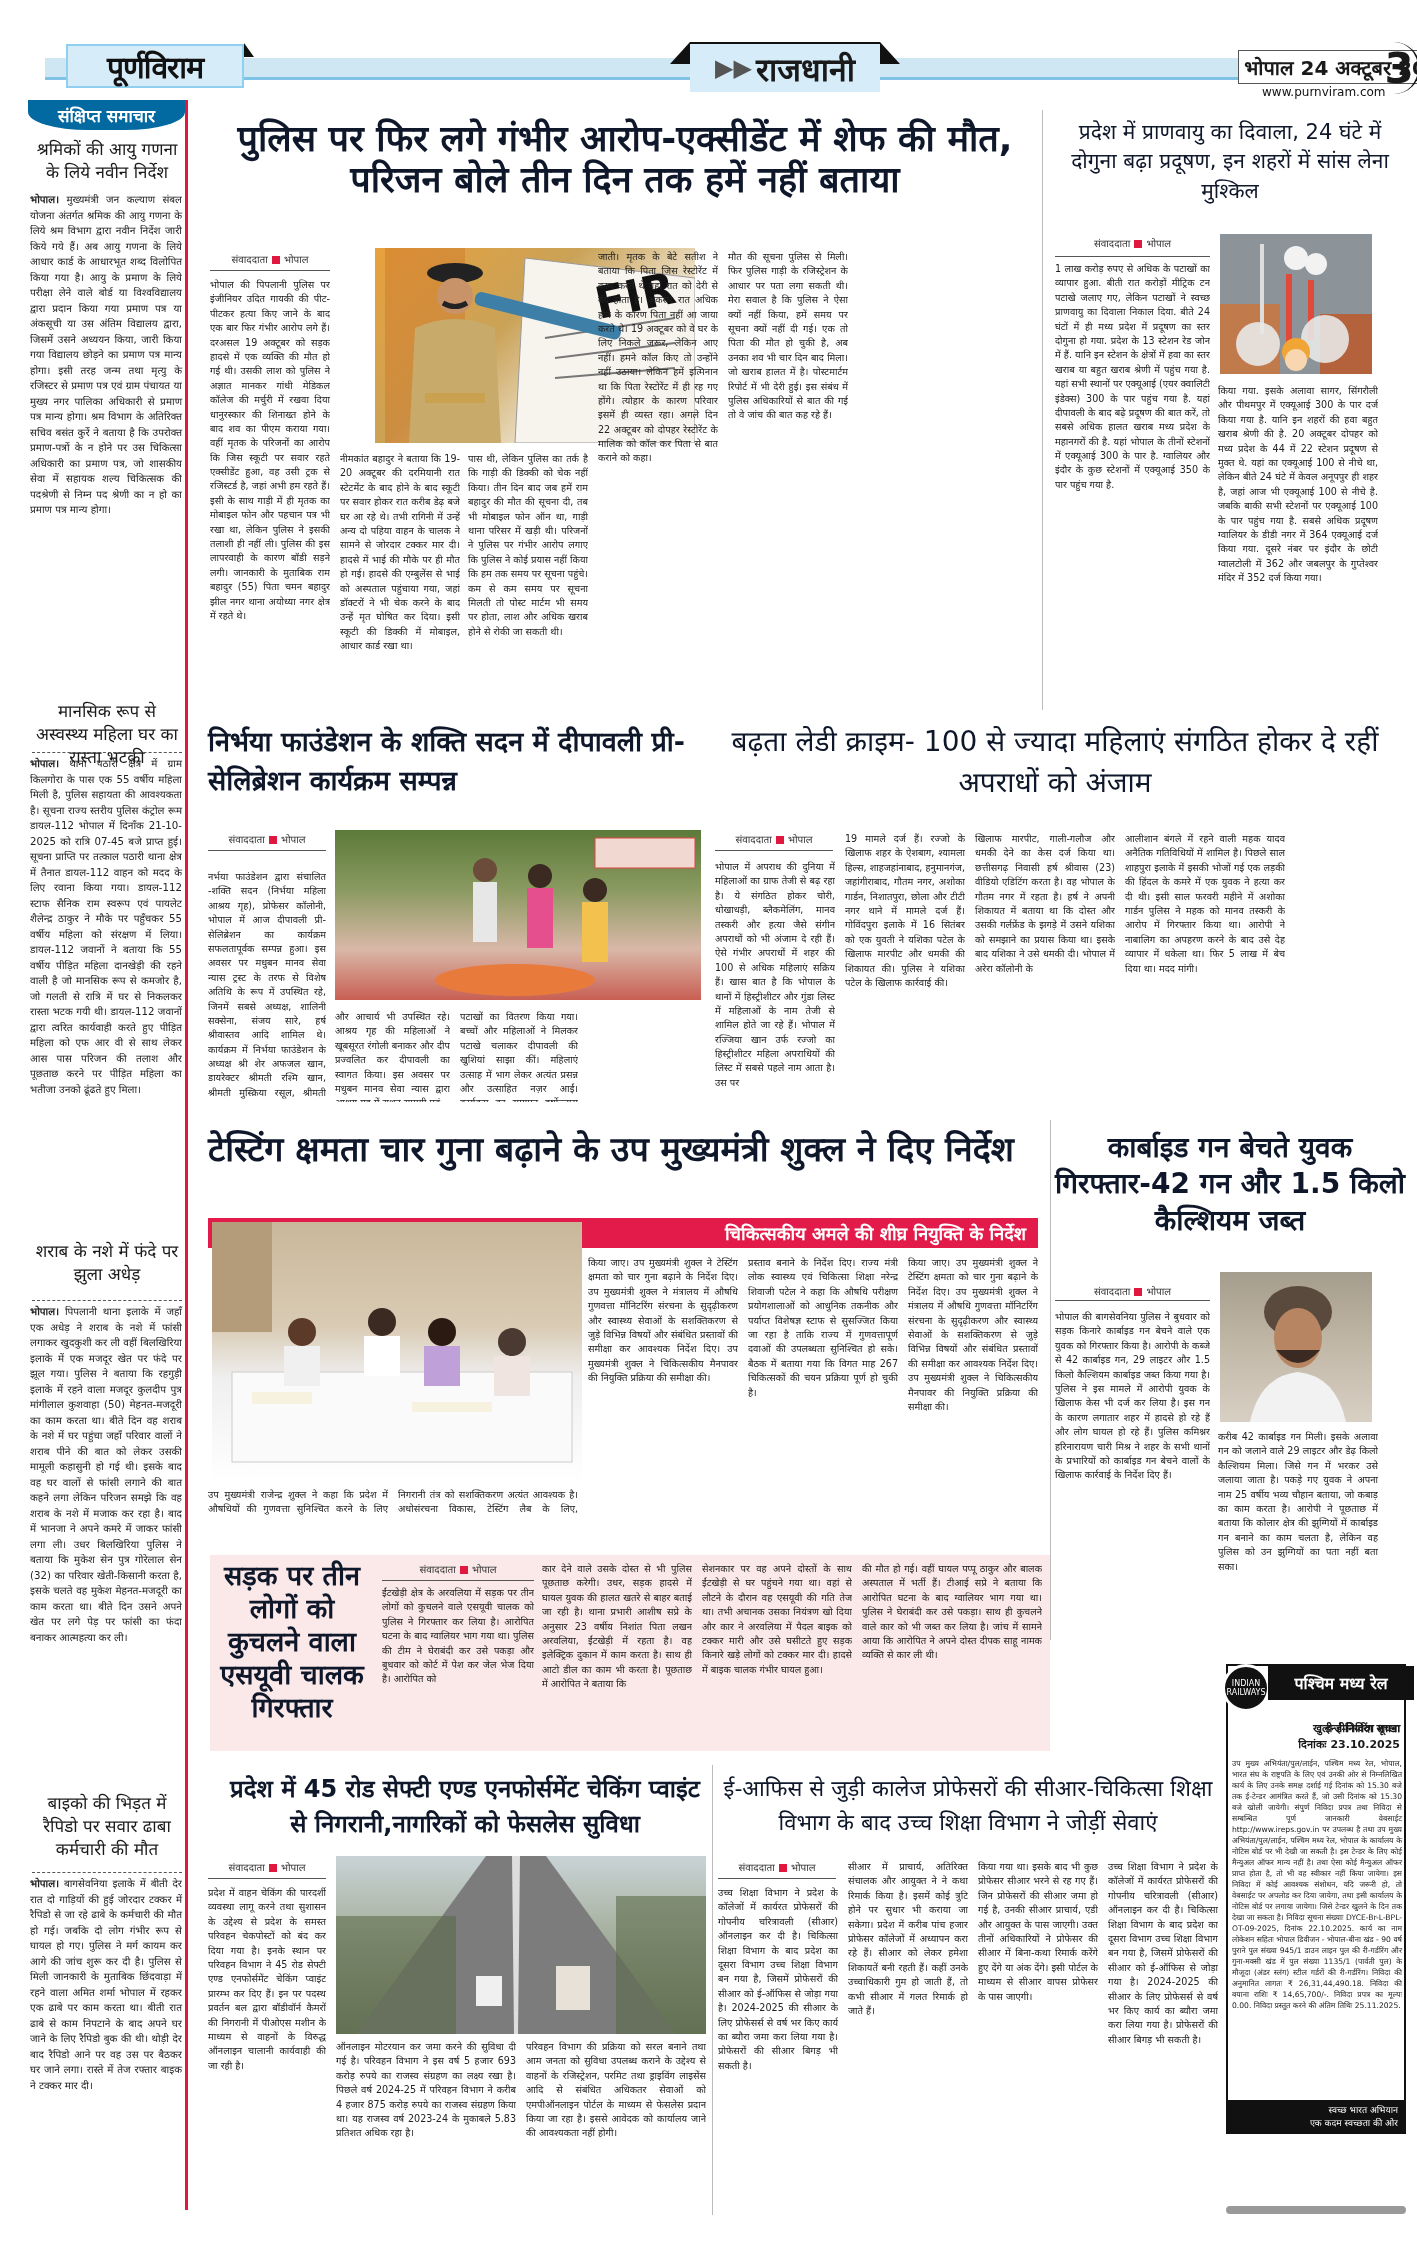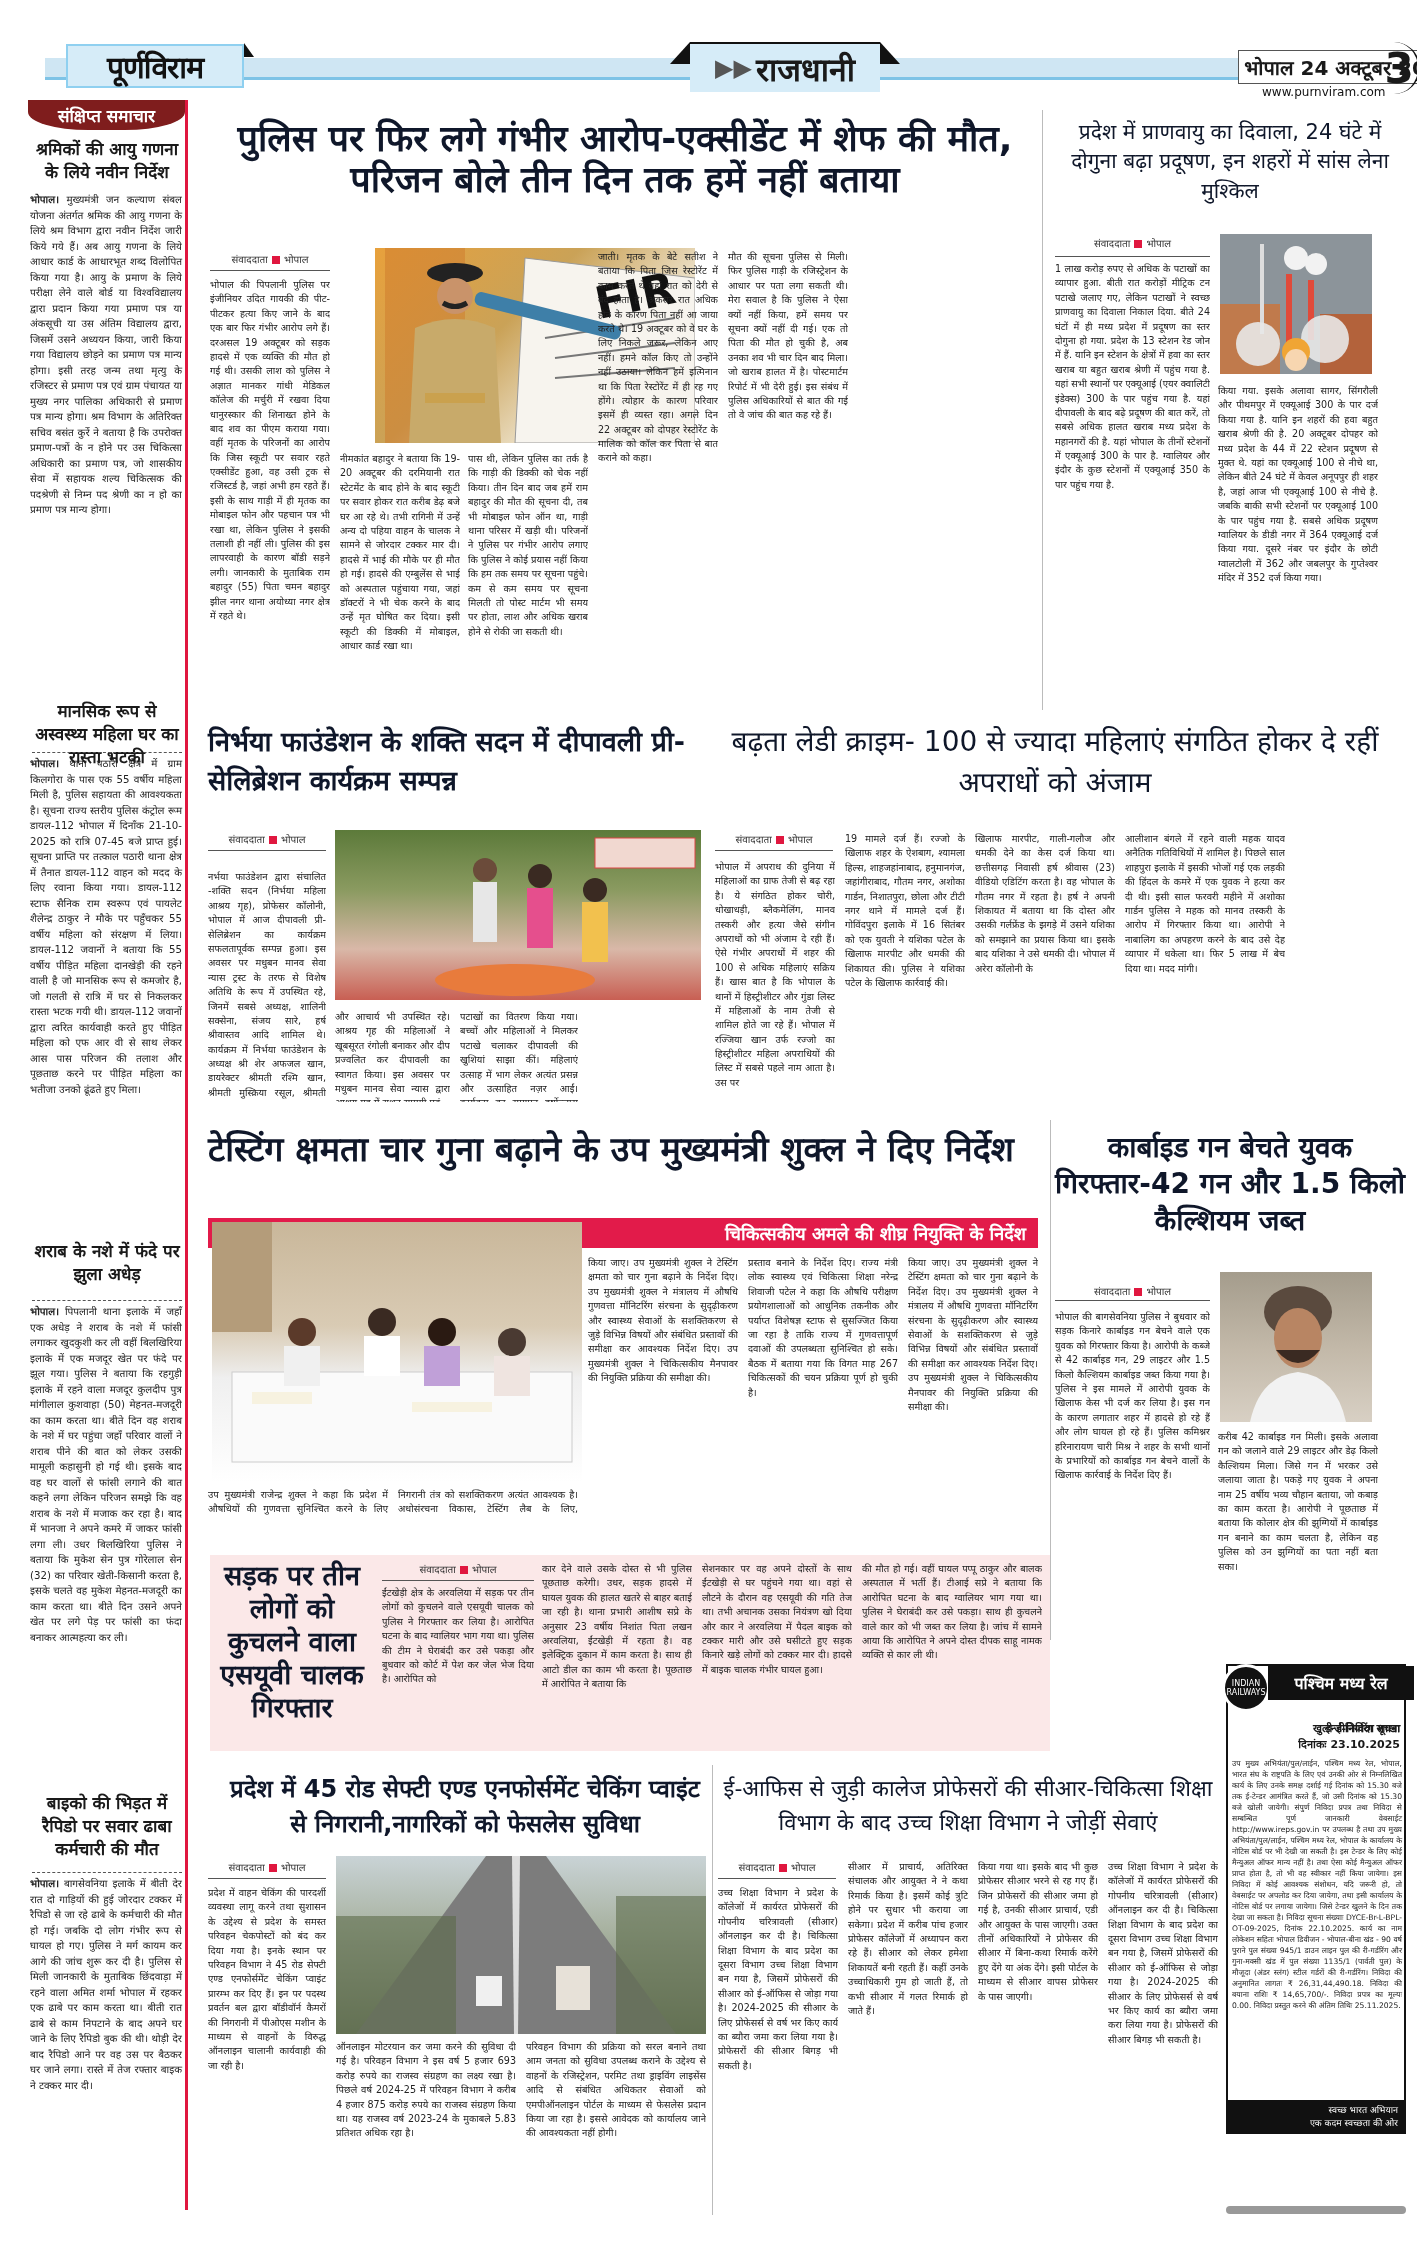--- a/index.html
+++ b/index.html
@@ -12,22 +12,22 @@
 .mast-brand-tri{left:244px;top:43px;width:0;height:0;border-left:10px solid #111;border-top:14px solid transparent}
 .mast-section{left:690px;top:42px;width:190px;height:50px;background:#d6ecf8;border-top:2px solid #111;display:flex;align-items:center;justify-content:center;font-weight:bold;font-size:32px}
 .mast-section .arr{color:#555;font-size:24px;margin-right:4px}
 .mast-section-tl{left:670px;top:42px;border-right:20px solid #111;border-top:22px solid transparent}
 .mast-section-tr{left:880px;top:42px;border-left:20px solid #111;border-top:22px solid transparent}
 .mast-date{left:1238px;top:50px;width:222px;height:34px;background:#fff;border:1px solid #555;font-size:20px;font-weight:bold;display:flex;align-items:center;justify-content:center}
 .mast-url{left:1262px;top:85px;font-size:12px;color:#111}
 .mast-page{left:1380px;top:42px;width:40px;height:52px;font-size:42px;font-weight:bold;display:flex;align-items:center;justify-content:center;border-radius:0 40px 40px 0;border-right:2px solid #111}
 
 .side{left:28px;top:100px;width:160px;height:2110px;border-right:3px solid #e0173f}
-.side-tab{left:28px;top:100px;width:157px;height:30px;background:#7f1d1d;color:#fff;font-weight:bold;font-size:17px;display:flex;align-items:center;justify-content:center;border-radius:0 0 60px 60px / 0 0 18px 18px}
-.side-h{position:absolute;left:32px;width:150px;text-align:center;font-weight:bold;font-size:17px;line-height:1.35}
+.side-tab{left:28px;top:100px;width:157px;height:30px;background:#0369a1;color:#fff;font-weight:bold;font-size:17px;display:flex;align-items:center;justify-content:center;border-radius:0 0 60px 60px / 0 0 18px 18px}
+.side-h{position:absolute;left:32px;width:150px;text-align:center;font-weight:normal;font-size:17px;line-height:1.35}
 .side-txt{position:absolute;left:30px;width:152px;font-size:10.2px;line-height:1.52;text-align:justify;color:#222}
 .side-txt b{font-weight:bold}
 .dash{position:absolute;left:32px;width:150px;border-top:1px dashed #555}
 
 .hl{position:absolute;font-weight:bold;color:#0f172a;line-height:1.15}
 .byline{position:absolute;font-size:10px;color:#333;text-align:center}
 .byline .sq{display:inline-block;width:8px;height:8px;background:#e0173f;margin:0 4px;vertical-align:middle}
 .rule{position:absolute;border-top:1.5px solid #555}
 .col{position:absolute;font-size:9.6px;line-height:1.5;text-align:justify;color:#222;overflow:hidden}
 .photo{position:absolute;overflow:hidden}

